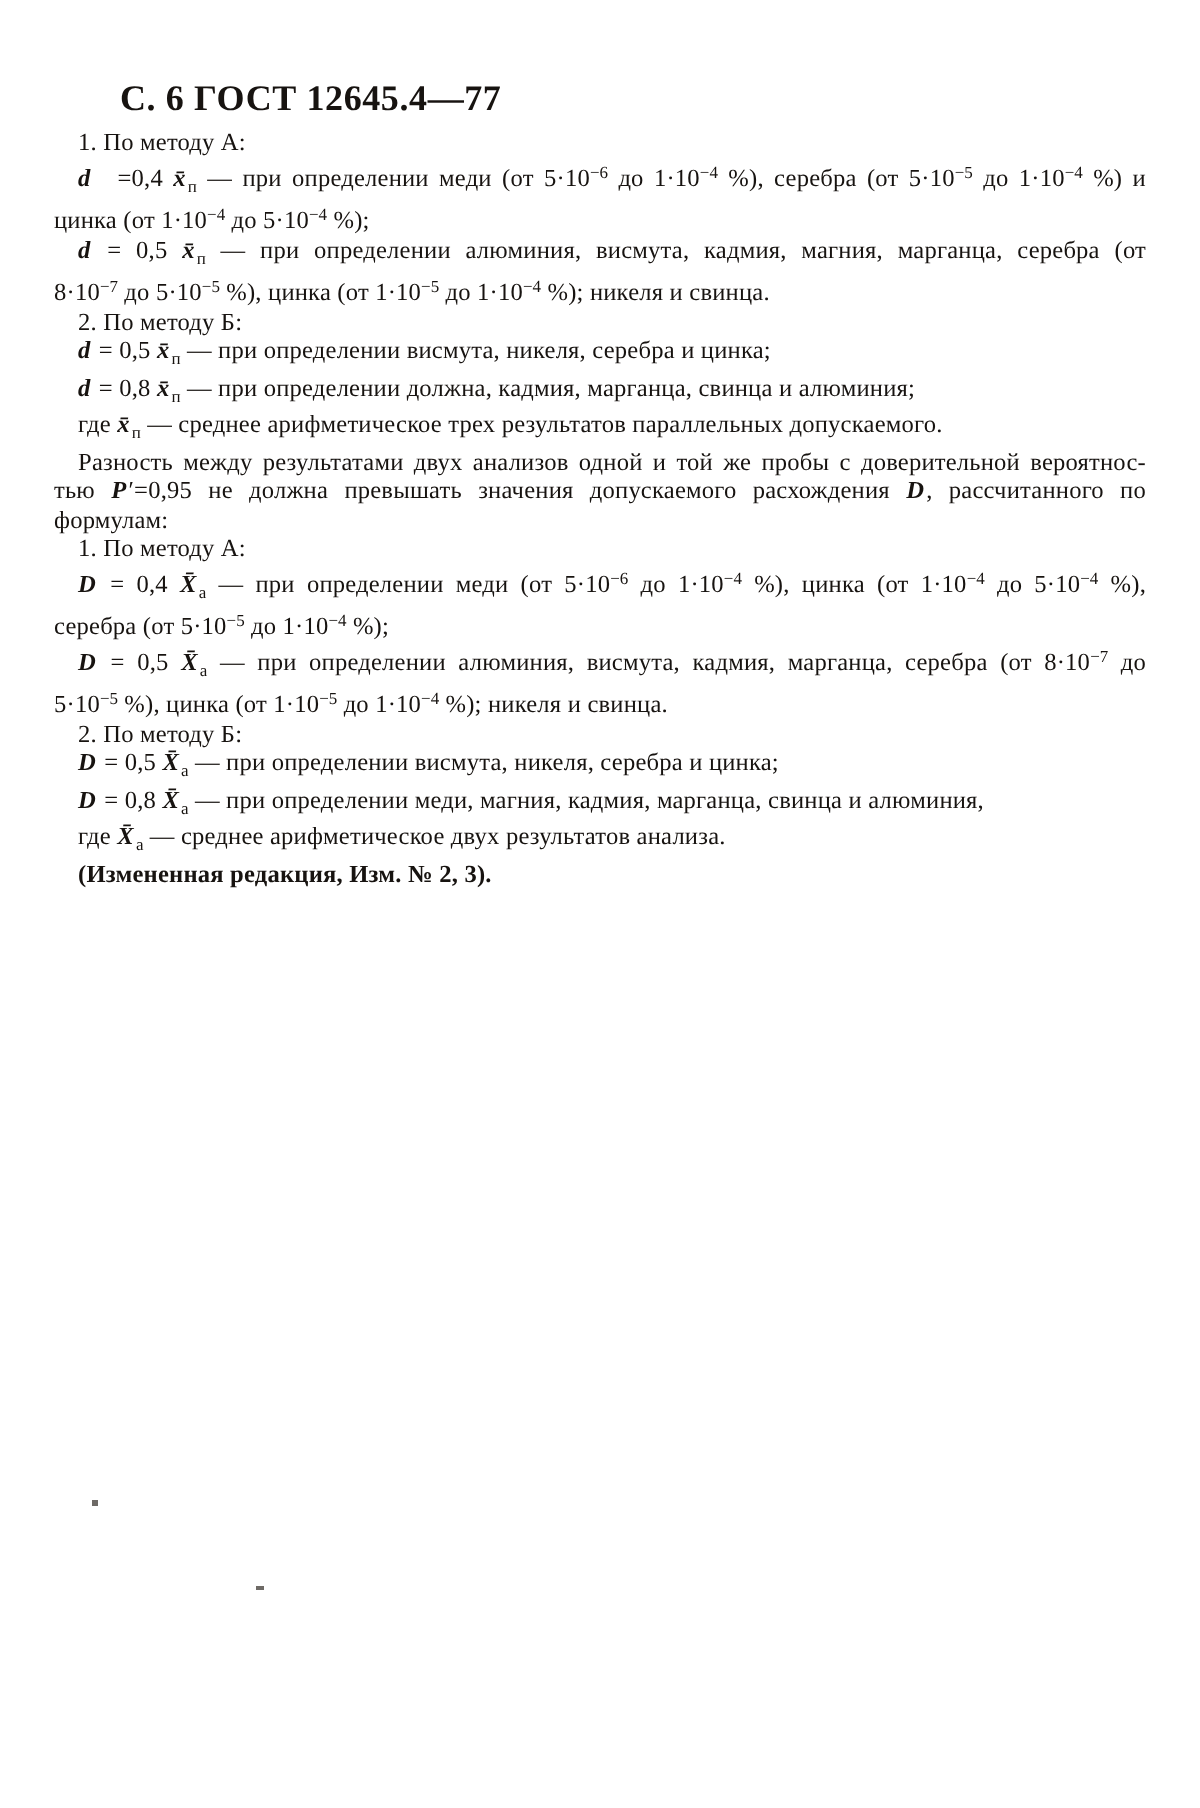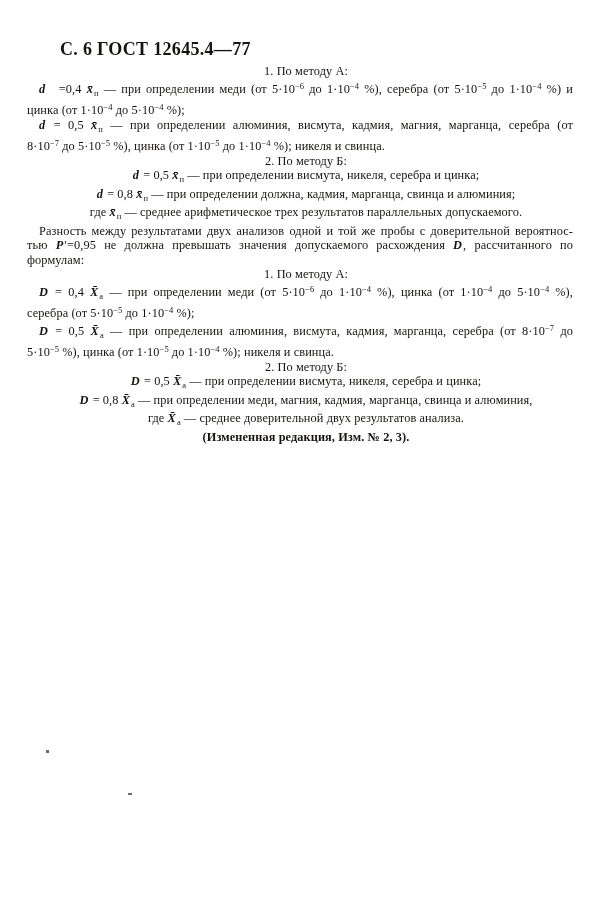--- a/index.html
+++ b/index.html
@@ -25,21 +25,21 @@
   }
   .doc-body {
     position: absolute;
     left: 27px; top: 64px;
     width: 546px;
     font-size: 12.3px;
     line-height: 14.5px;
     letter-spacing: 0.1px;
   }
   .line { min-height: 14.5px; }
-  .line.ind { text-indent: 12px; text-align: center; }
+  .line.ind { text-indent: 12px; }
   .line.just { text-align: justify; text-align-last: justify; }
   .line span.i {
     font-style: italic;
     font-weight: 700;
     padding-right: 1px;
   }
   .line span.sup {
     font-size: 8.5px;
     vertical-align: 4px;
     letter-spacing: 0;
@@ -77,19 +77,19 @@
       <div class="line just"><span>тью </span><span class="i">P</span><span>′=0,95 не должна превышать значения допускаемого расхождения </span><span class="i">D</span><span>, рассчитанного по</span></div>
       <div class="line"><span>формулам:</span></div>
       <div class="line ind"><span>1. По методу А:</span></div>
       <div class="line ind just"><span class="i">D</span><span> = 0,4 </span><span class="i">X̄</span><span class="sub">а</span><span> — при определении меди (от 5·10</span><span class="sup">−6</span><span> до 1·10</span><span class="sup">−4</span><span> %), цинка (от 1·10</span><span class="sup">−4</span><span> до 5·10</span><span class="sup">−4</span><span> %),</span></div>
       <div class="line"><span>серебра (от 5·10</span><span class="sup">−5</span><span> до 1·10</span><span class="sup">−4</span><span> %);</span></div>
       <div class="line ind just"><span class="i">D</span><span> = 0,5 </span><span class="i">X̄</span><span class="sub">а</span><span> — при определении алюминия, висмута, кадмия, марганца, серебра (от 8·10</span><span class="sup">−7</span><span> до</span></div>
       <div class="line"><span>5·10</span><span class="sup">−5</span><span> %), цинка (от 1·10</span><span class="sup">−5</span><span> до 1·10</span><span class="sup">−4</span><span> %); никеля и свинца.</span></div>
       <div class="line ind"><span>2. По методу Б:</span></div>
       <div class="line ind"><span class="i">D</span><span> = 0,5 </span><span class="i">X̄</span><span class="sub">а</span><span> — при определении висмута, никеля, серебра и цинка;</span></div>
       <div class="line ind"><span class="i">D</span><span> = 0,8 </span><span class="i">X̄</span><span class="sub">а</span><span> — при определении меди, магния, кадмия, марганца, свинца и алюминия,</span></div>
-      <div class="line ind"><span>где </span><span class="i">X̄</span><span class="sub">а</span><span> — среднее доверительной двух результатов анализа.</span></div>
+      <div class="line ind"><span>где </span><span class="i">X̄</span><span class="sub">а</span><span> — среднее арифметическое двух результатов анализа.</span></div>
       <div class="line ind"><span class="b">(Измененная редакция, Изм. № 2, 3).</span></div>
     </div>
 
   <div class="speck speck-1"></div>
   <div class="speck speck-2"></div>
 </div>
 
 </body></html>

